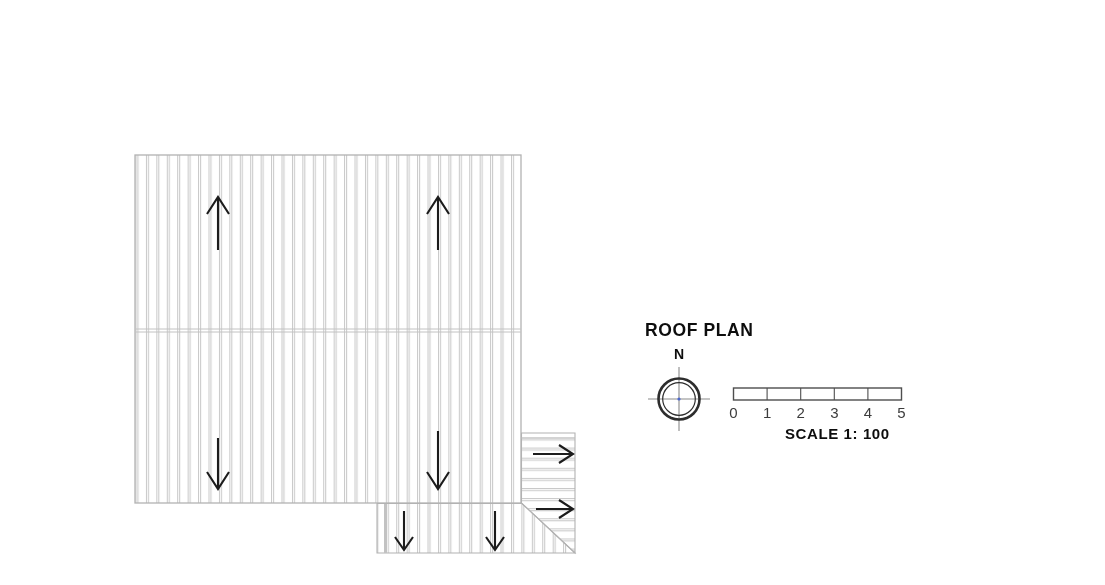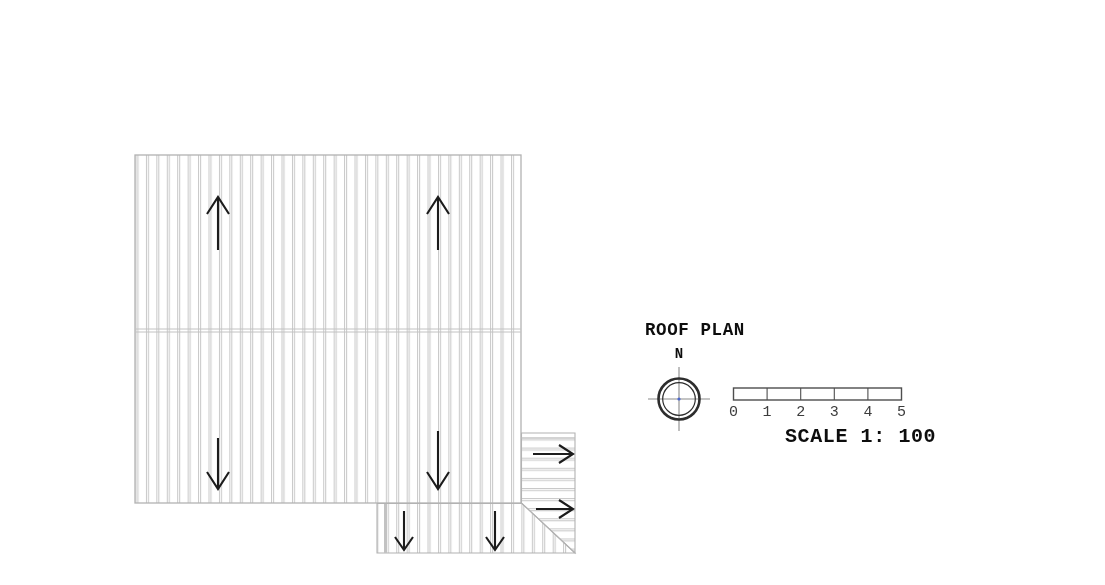--- a/index.html
+++ b/index.html
@@ -1,40 +1,40 @@
 <!DOCTYPE html>
 <html><head>
 <meta charset="utf-8">
 <style>
   html,body{margin:0;padding:0;background:#ffffff;}
   .canvas{
     position:relative;
     width:1105px;height:585px;
     background:#ffffff;
     overflow:hidden;
-    font-family:Liberation Mono, monospace;
+    font-family:Liberation Sans, sans-serif;
     color:#0d0d0d;
   }
   #plan-svg{position:absolute;left:0;top:0;width:1105px;height:585px;}
   .txt{position:absolute;white-space:nowrap;}
   .title{
     left:645px;top:320px;
     font-size:17.5px;font-weight:700;letter-spacing:0.6px;
   }
   .north-label{
     left:679px;top:346px;transform:translateX(-50%);
     font-size:14px;font-weight:700;
   }
   .scale-number{
     position:absolute;top:404px;transform:translateX(-50%);
     font-size:15px;color:#3c3c3c;letter-spacing:0;
   }
   .scale-caption{
     left:785px;top:425px;
-    font-size:20px;font-weight:700;letter-spacing:0.6px;
+    font-size:15px;font-weight:700;letter-spacing:0.6px;
   }
 </style>
 </head>
 <body>
 
 <div class="canvas">
 
   <svg id="plan-svg" viewBox="0 0 1105 585">
     <defs>
       <pattern id="vl" width="10.43" height="10" patternUnits="userSpaceOnUse" x="135.5">

